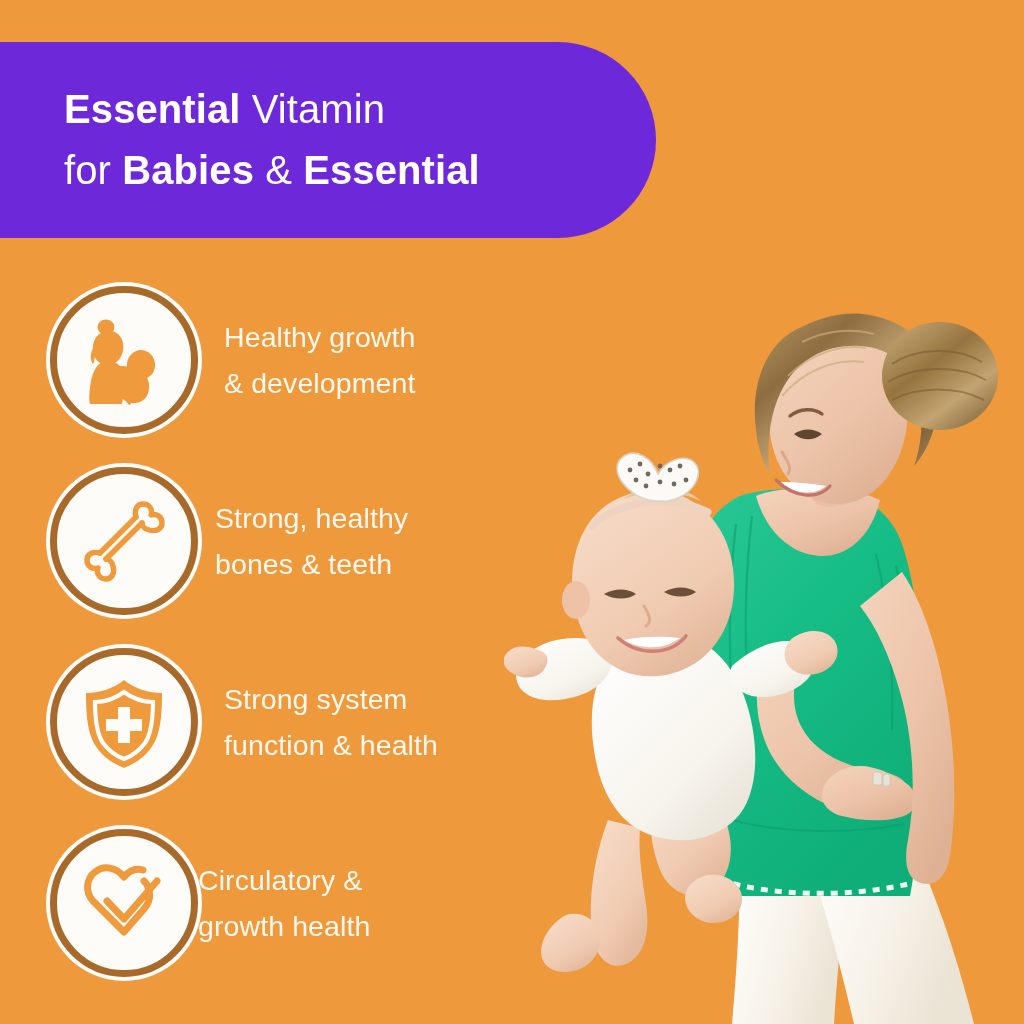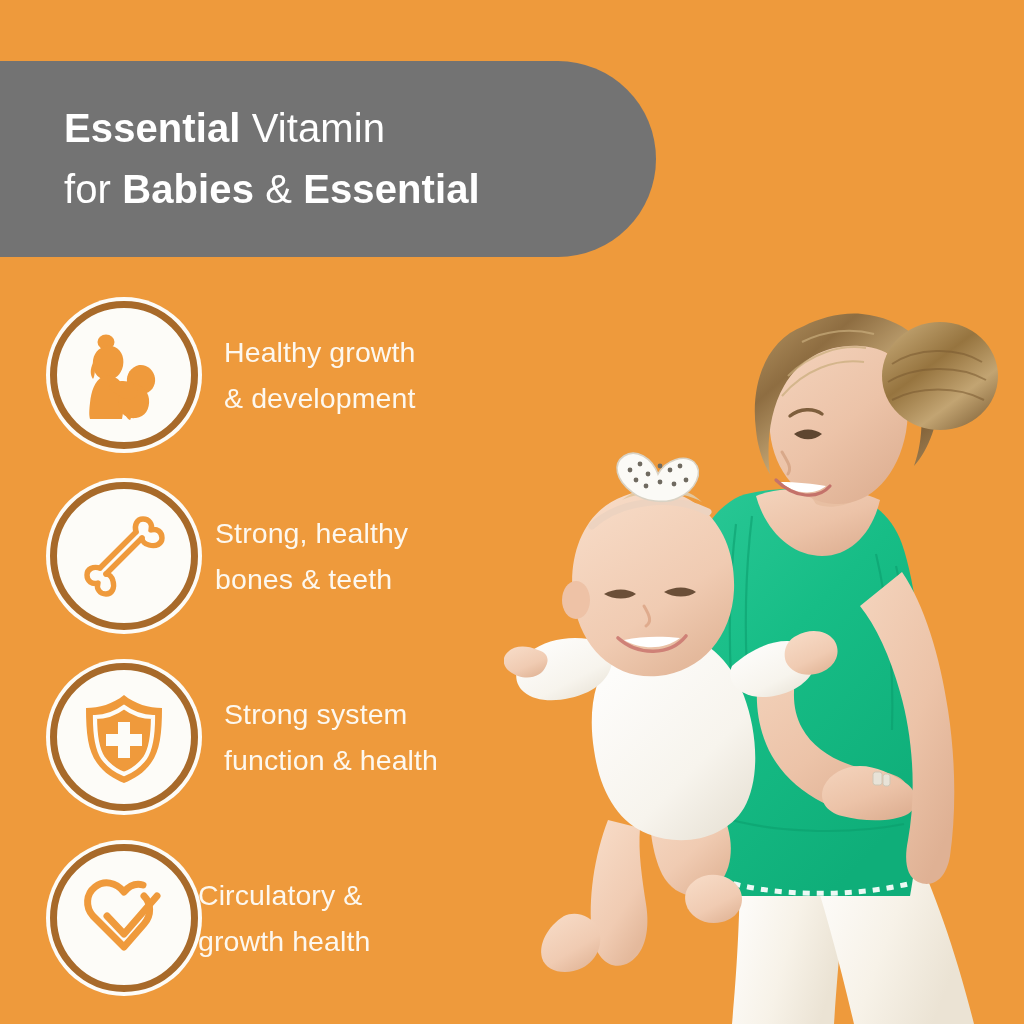--- a/index.html
+++ b/index.html
@@ -34,45 +34,44 @@
     pointer-events: none;
   }
 
   
   #header-banner {
     position: absolute;
     left: 0;
     top: 42px;
     width: 656px;
     height: 196px;
-    background: #737373;
+    background: #6d28d9;
     border-top-right-radius: 98px;
     border-bottom-right-radius: 98px;
     display: flex;
     flex-direction: column;
     justify-content: center;
     padding-left: 64px;
     box-sizing: border-box;
-    margin-top: 19px;
   }
   .headline {
     color: #ffffff;
     font-size: 40px;
     line-height: 1.52;
     letter-spacing: 0.1px;
     white-space: nowrap;
   }
   .hl-bold { font-weight: 700; }
   .hl-light { font-weight: 400; }
 
   
   #benefits {
     position: absolute;
     left: 50px;
-    top: 301px;
+    top: 286px;
     width: 520px;
   }
   .benefit-row {
     display: flex;
     align-items: center;
     height: 148px;
     margin-bottom: 33px;
   }
   .benefit-row:last-child { margin-bottom: 0; }
 

